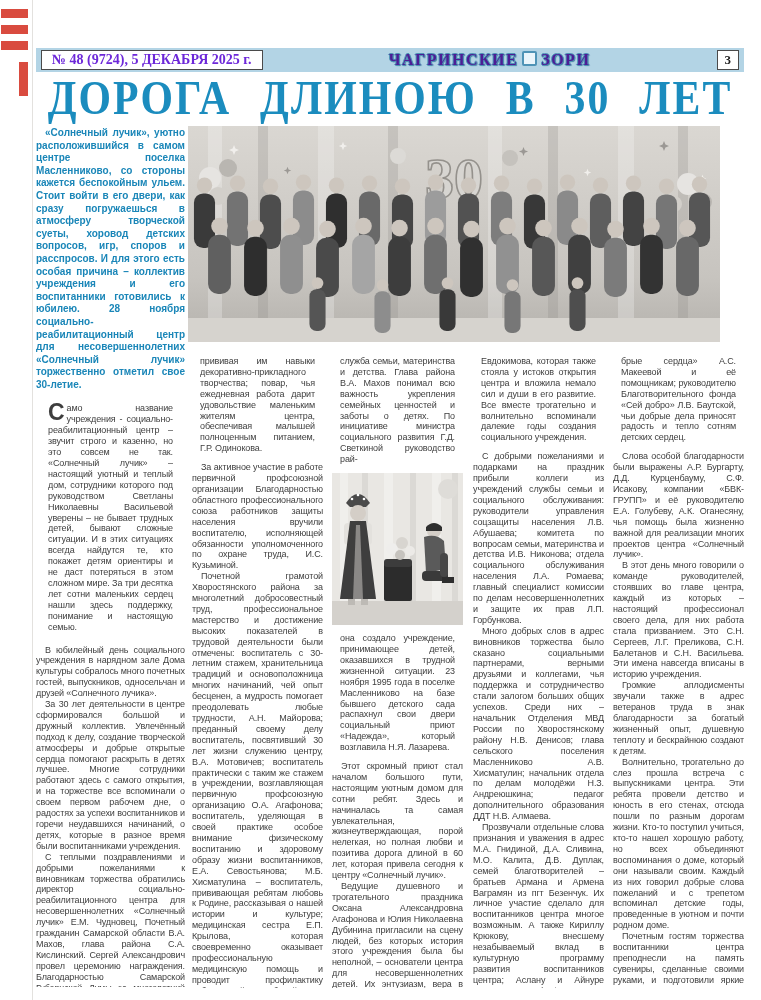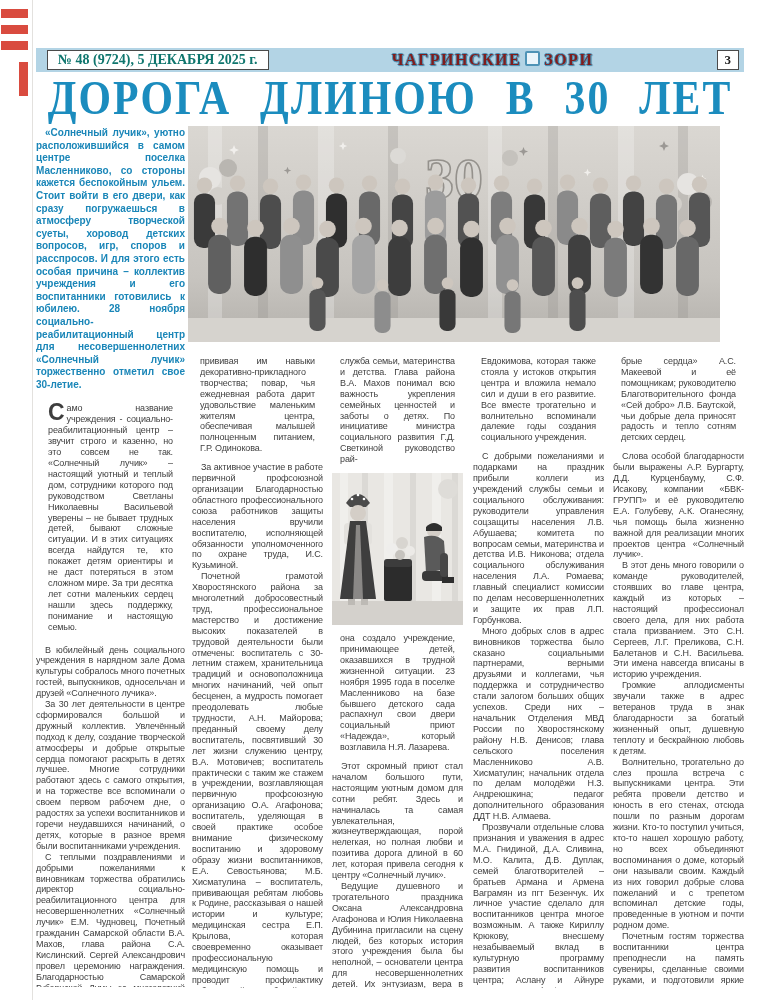--- a/index.html
+++ b/index.html
@@ -5,24 +5,24 @@
   html,body{margin:0;padding:0;background:#ffffff;}
   .page{position:relative;width:761px;height:1000px;background:#fff;overflow:hidden;
         font-family:"Liberation Sans",sans-serif;}
   
   .fold-line{position:absolute;left:32px;top:0;width:1px;height:1000px;background:#e3e1de;}
   .red-bar{position:absolute;left:1px;width:27px;height:9px;background:#d94b3f;}
   .red-vbar{position:absolute;left:19px;top:62px;width:9px;height:34px;background:#d94b3f;}
   
   .hdr{position:absolute;left:36px;top:48px;width:708px;height:24px;background:#b3d4e5;
        display:flex;align-items:center;}
-  .issue-box{background:#fff;border:1px solid #4a4a4a;margin-left:11px;padding:1px 10px;
-       font-family:"Liberation Serif",serif;font-weight:bold;font-size:14px;color:#0f766e;white-space:nowrap;}
+  .issue-box{background:#fff;border:1px solid #4a4a4a;margin-left:5px;padding:1px 10px;
+       font-family:"Liberation Serif",serif;font-weight:bold;font-size:14px;color:#6d28d9;white-space:nowrap;}
   .masthead{flex:1;text-align:center;font-family:"Liberation Serif",serif;font-weight:bold;
-       font-size:16px;letter-spacing:1.5px;color:#7f1d1d;
+       font-size:16px;letter-spacing:1.5px;color:#4c1d95;
        text-shadow:-1px 0 #4e93b6,1px 0 #4e93b6,0 -1px #4e93b6,0 1px #4e93b6,1px 1px 1px #35708e;}
   .masthead .logo-ic{display:inline-block;width:11px;height:11px;border:2px solid #4e93b6;
        background:#eaf5fb;vertical-align:-1px;margin:0 4px;border-radius:2px;}
   .pageno-box{background:#fff;border:1px solid #4a4a4a;margin-right:5px;padding:1px 7px;
        font-family:"Liberation Serif",serif;font-weight:bold;font-size:13px;color:#222;}
   
   .headline{position:absolute;left:36px;top:72px;width:708px;margin:0;text-align:center;
        font-family:"Liberation Serif",serif;font-weight:bold;font-size:41px;line-height:46px;
        color:#1b8cbe;letter-spacing:2px;word-spacing:16px;transform:scale(1.02,1.18);
        transform-origin:50% 20%;white-space:nowrap;}
@@ -228,20 +228,20 @@
     <p class="cont">Евдокимова, которая также стояла у истоков открытия центра и вложила немало сил и души в его развитие. Все вместе трогательно и волнительно вспоминали далекие годы создания социального учреждения.</p>
     <p class="ind">С добрыми пожеланиями и подарками на праздник прибыли коллеги из учреждений службы семьи и социального обслуживания: руководители управления соцзащиты населения Л.В. Абушаева; комитета по вопросам семьи, материнства и детства И.В. Никонова; отдела социального обслуживания населения Л.А. Ромаева; главный специалист комиссии по делам несовершеннолетних и защите их прав Л.П. Горбункова.</p>
     <p class="ind">Много добрых слов в адрес виновников торжества было сказано социальными партнерами, верными друзьями и коллегами, чья поддержка и сотрудничество стали залогом больших общих успехов. Среди них – начальник Отделения МВД России по Хворостянскому району Н.В. Денисов; глава сельского поселения Масленниково А.В. Хисматулин; начальник отдела по делам молодёжи Н.З. Андреюшкина; педагог дополнительного образования ДДТ Н.В. Алмаева.</p>
     <p class="ind">Прозвучали отдельные слова признания и уважения в адрес М.А. Гнидиной, Д.А. Сливина, М.О. Калита, Д.В. Дуплак, семей благотворителей – братьев Армана и Армена Ваграмян из пгт Безенчук. Их личное участие сделало для воспитанников центра многое возможным. А также Кириллу Крюкову, внесшему незабываемый вклад в культурную программу развития воспитанников центра; Аслану и Айнуре Мурзалиевым (кафе-столовая «Хворост») и Виталию Грызлову, подарившим вкуснейшие угощения и улыбки детям; руководителю региональной общественной организации «Активисты – до-</p>
   </div>
 
   <div class="colbase col5">
     <p class="cont">брые сердца» А.С. Макеевой и её помощникам; руководителю Благотворительного фонда «Сей добро» Л.В. Баутской, чьи добрые дела приносят радость и тепло сотням детских сердец.</p>
     <p class="ind">Слова особой благодарности были выражены А.Р. Бургарту, Д.Д. Курценбауму, С.Ф. Исакову, компании «БВК-ГРУПП» и её руководителю Е.А. Голубеву, А.К. Оганесяну, чья помощь была жизненно важной для реализации многих проектов центра «Солнечный лучик».</p>
     <p class="ind">В этот день много говорили о команде руководителей, стоявших во главе центра, каждый из которых – настоящий профессионал своего дела, для них работа стала призванием. Это С.Н. Сергеев, Л.Г. Преликова, С.Н. Балетанов и С.Н. Васильева. Эти имена навсегда вписаны в историю учреждения.</p>
-    <p class="ind">Громкие аплодисменты звучали также в адрес ветеранов труда в знак благодарности за богатый жизненный опыт, душевную теплоту и бескрайнюю любовь к детям.</p>
+    <p class="ind">Громкие аплодисменты звучали также в адрес ветеранов труда в знак благодарности за богатый жизненный опыт, душевную теплоту и бескрайнюю создают к детям.</p>
     <p class="ind">Волнительно, трогательно до слез прошла встреча с выпускниками центра. Эти ребята провели детство и юность в его стенах, отсюда пошли по разным дорогам жизни. Кто-то поступил учиться, кто-то нашел хорошую работу, но всех объединяют воспоминания о доме, который они называли своим. Каждый из них говорил добрые слова пожеланий и с трепетом вспоминал детские годы, проведенные в уютном и почти родном доме.</p>
     <p class="ind">Почетным гостям торжества воспитанники центра преподнесли на память сувениры, сделанные своими руками, и подготовили яркие творческие подарки.</p>
     <p class="ind">Коллектив центра – настоящая дружная семья, где все стремятся сделать жизнь детей комфортной и счастливой. А главное богатство «Солнечного лучика» – это не стены здания, а человеческое тепло и любовь, которыми окружены дети. Пусть дорога каждого воспитанника «Солнечного лучика» будет лёгкой, счастливой и наполненной только хорошими событиями и людьми.</p>
 
   </div>
 
 </div>
 
 </body></html>

